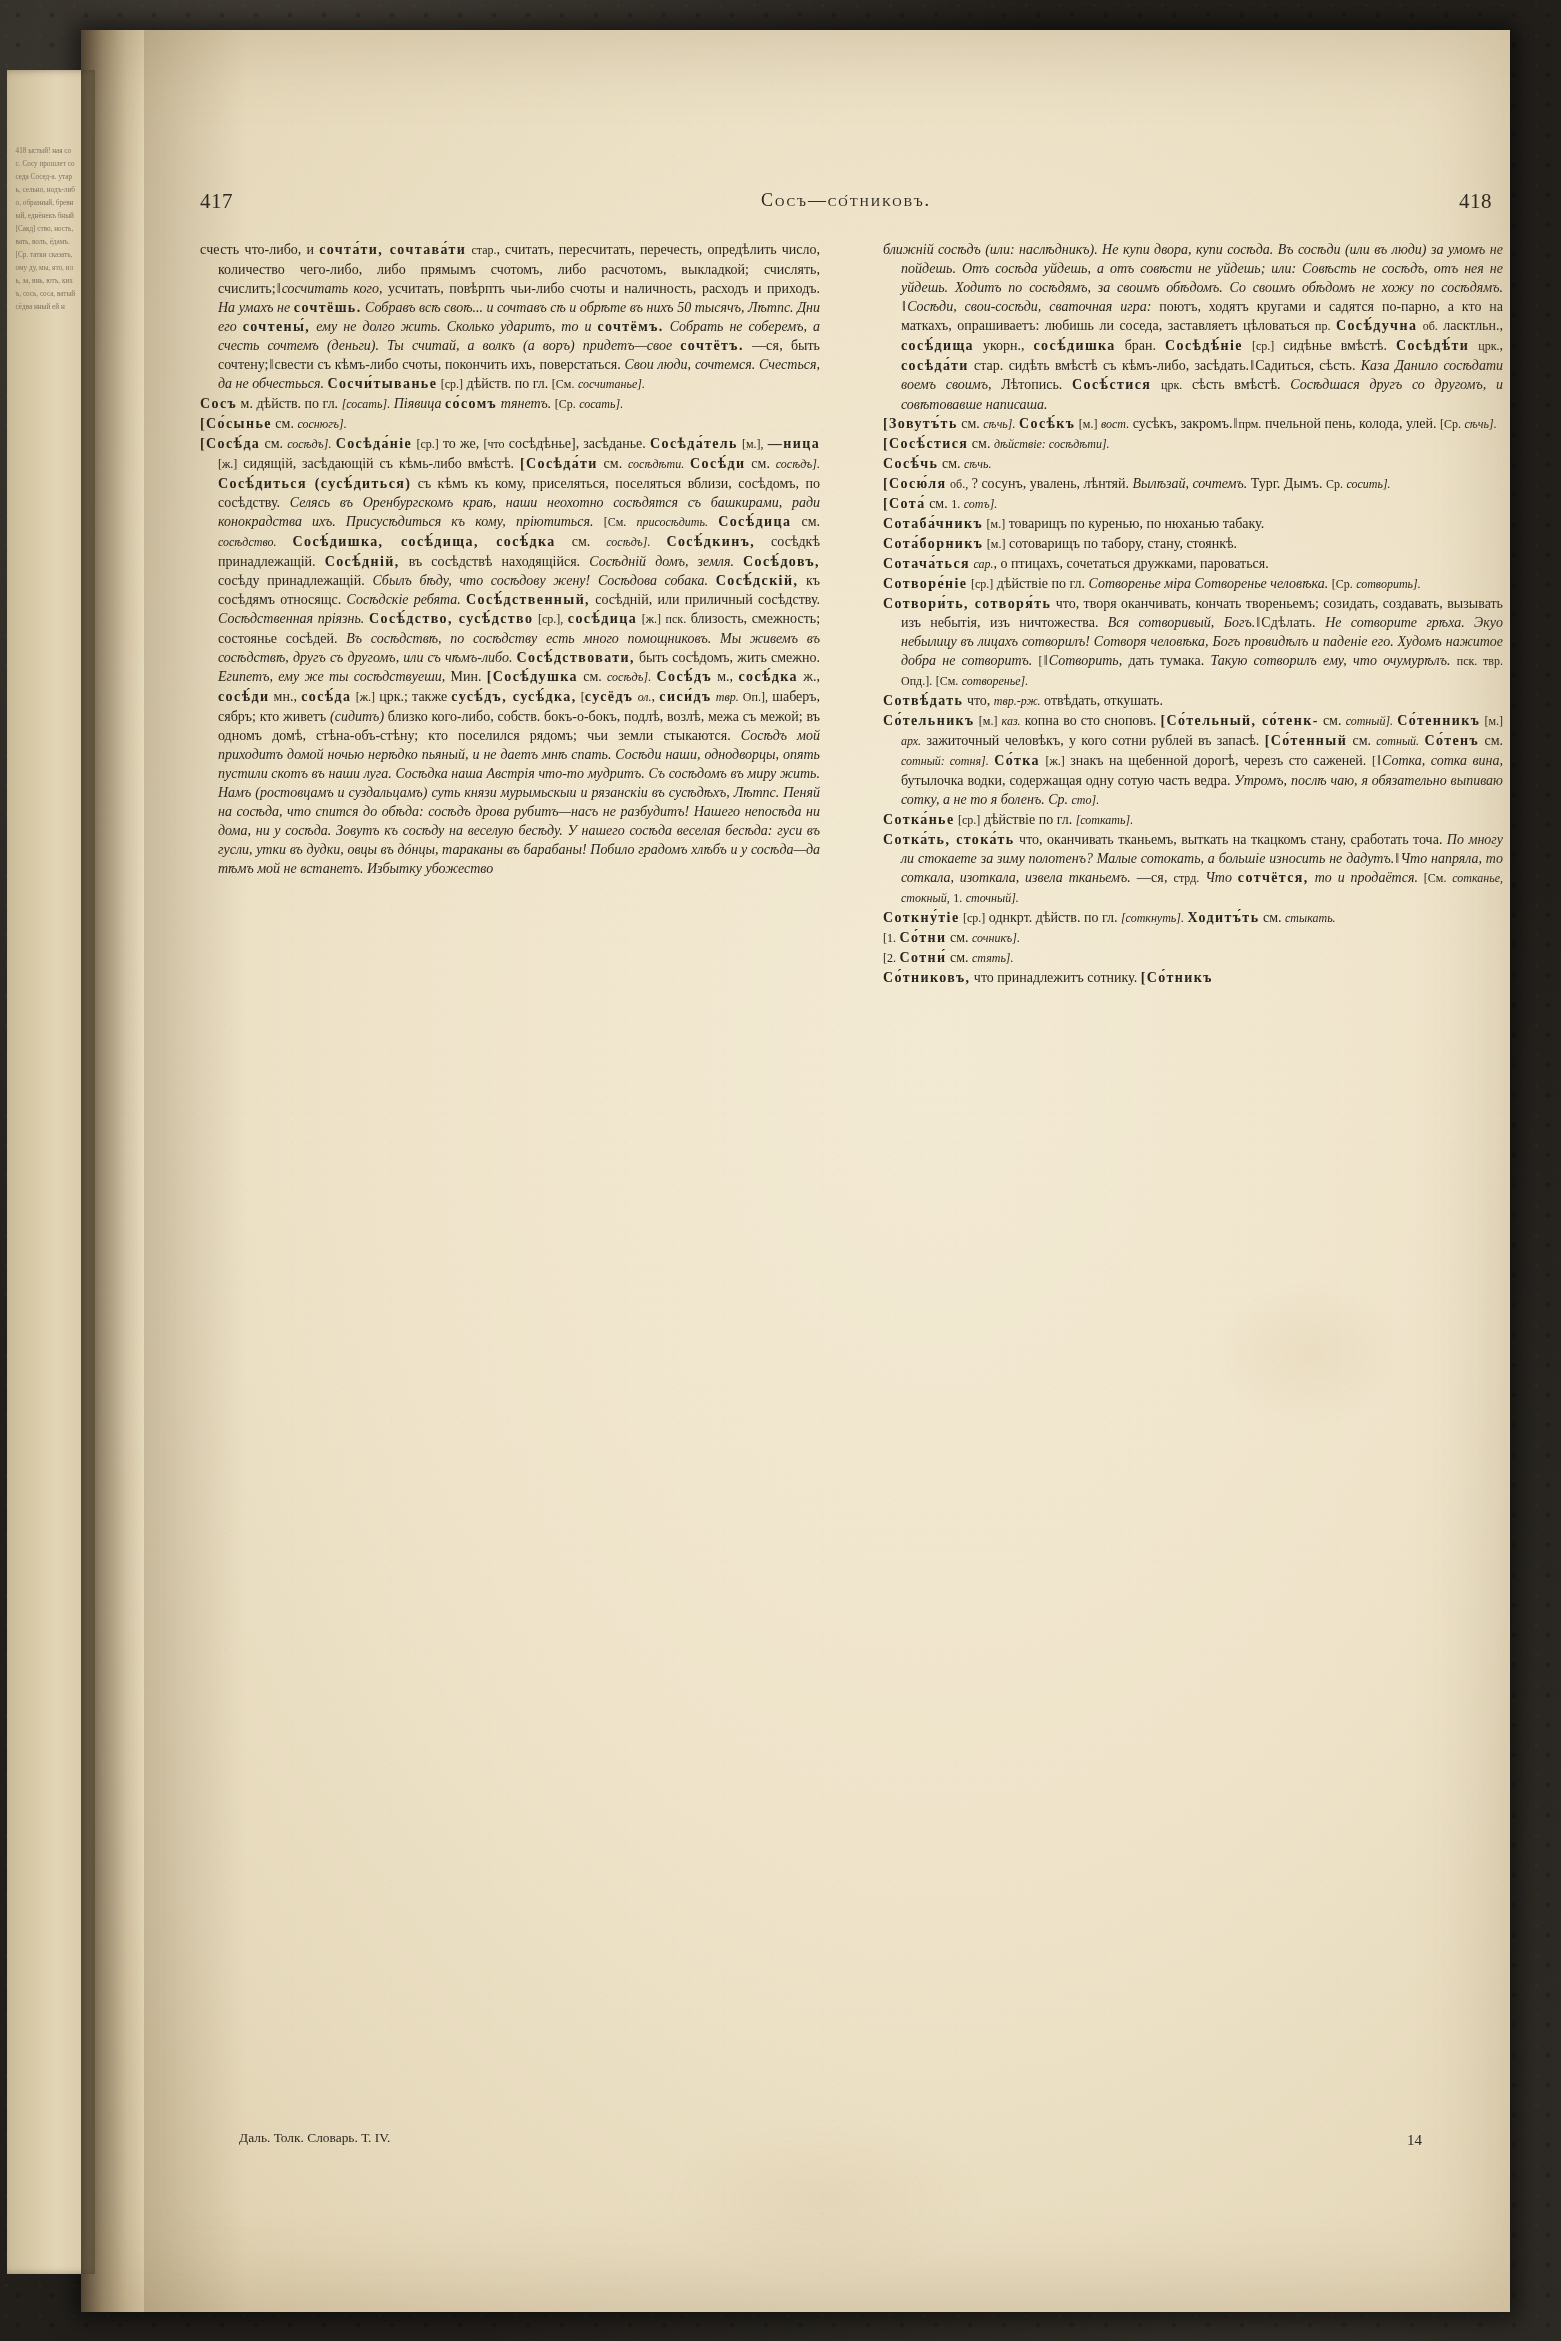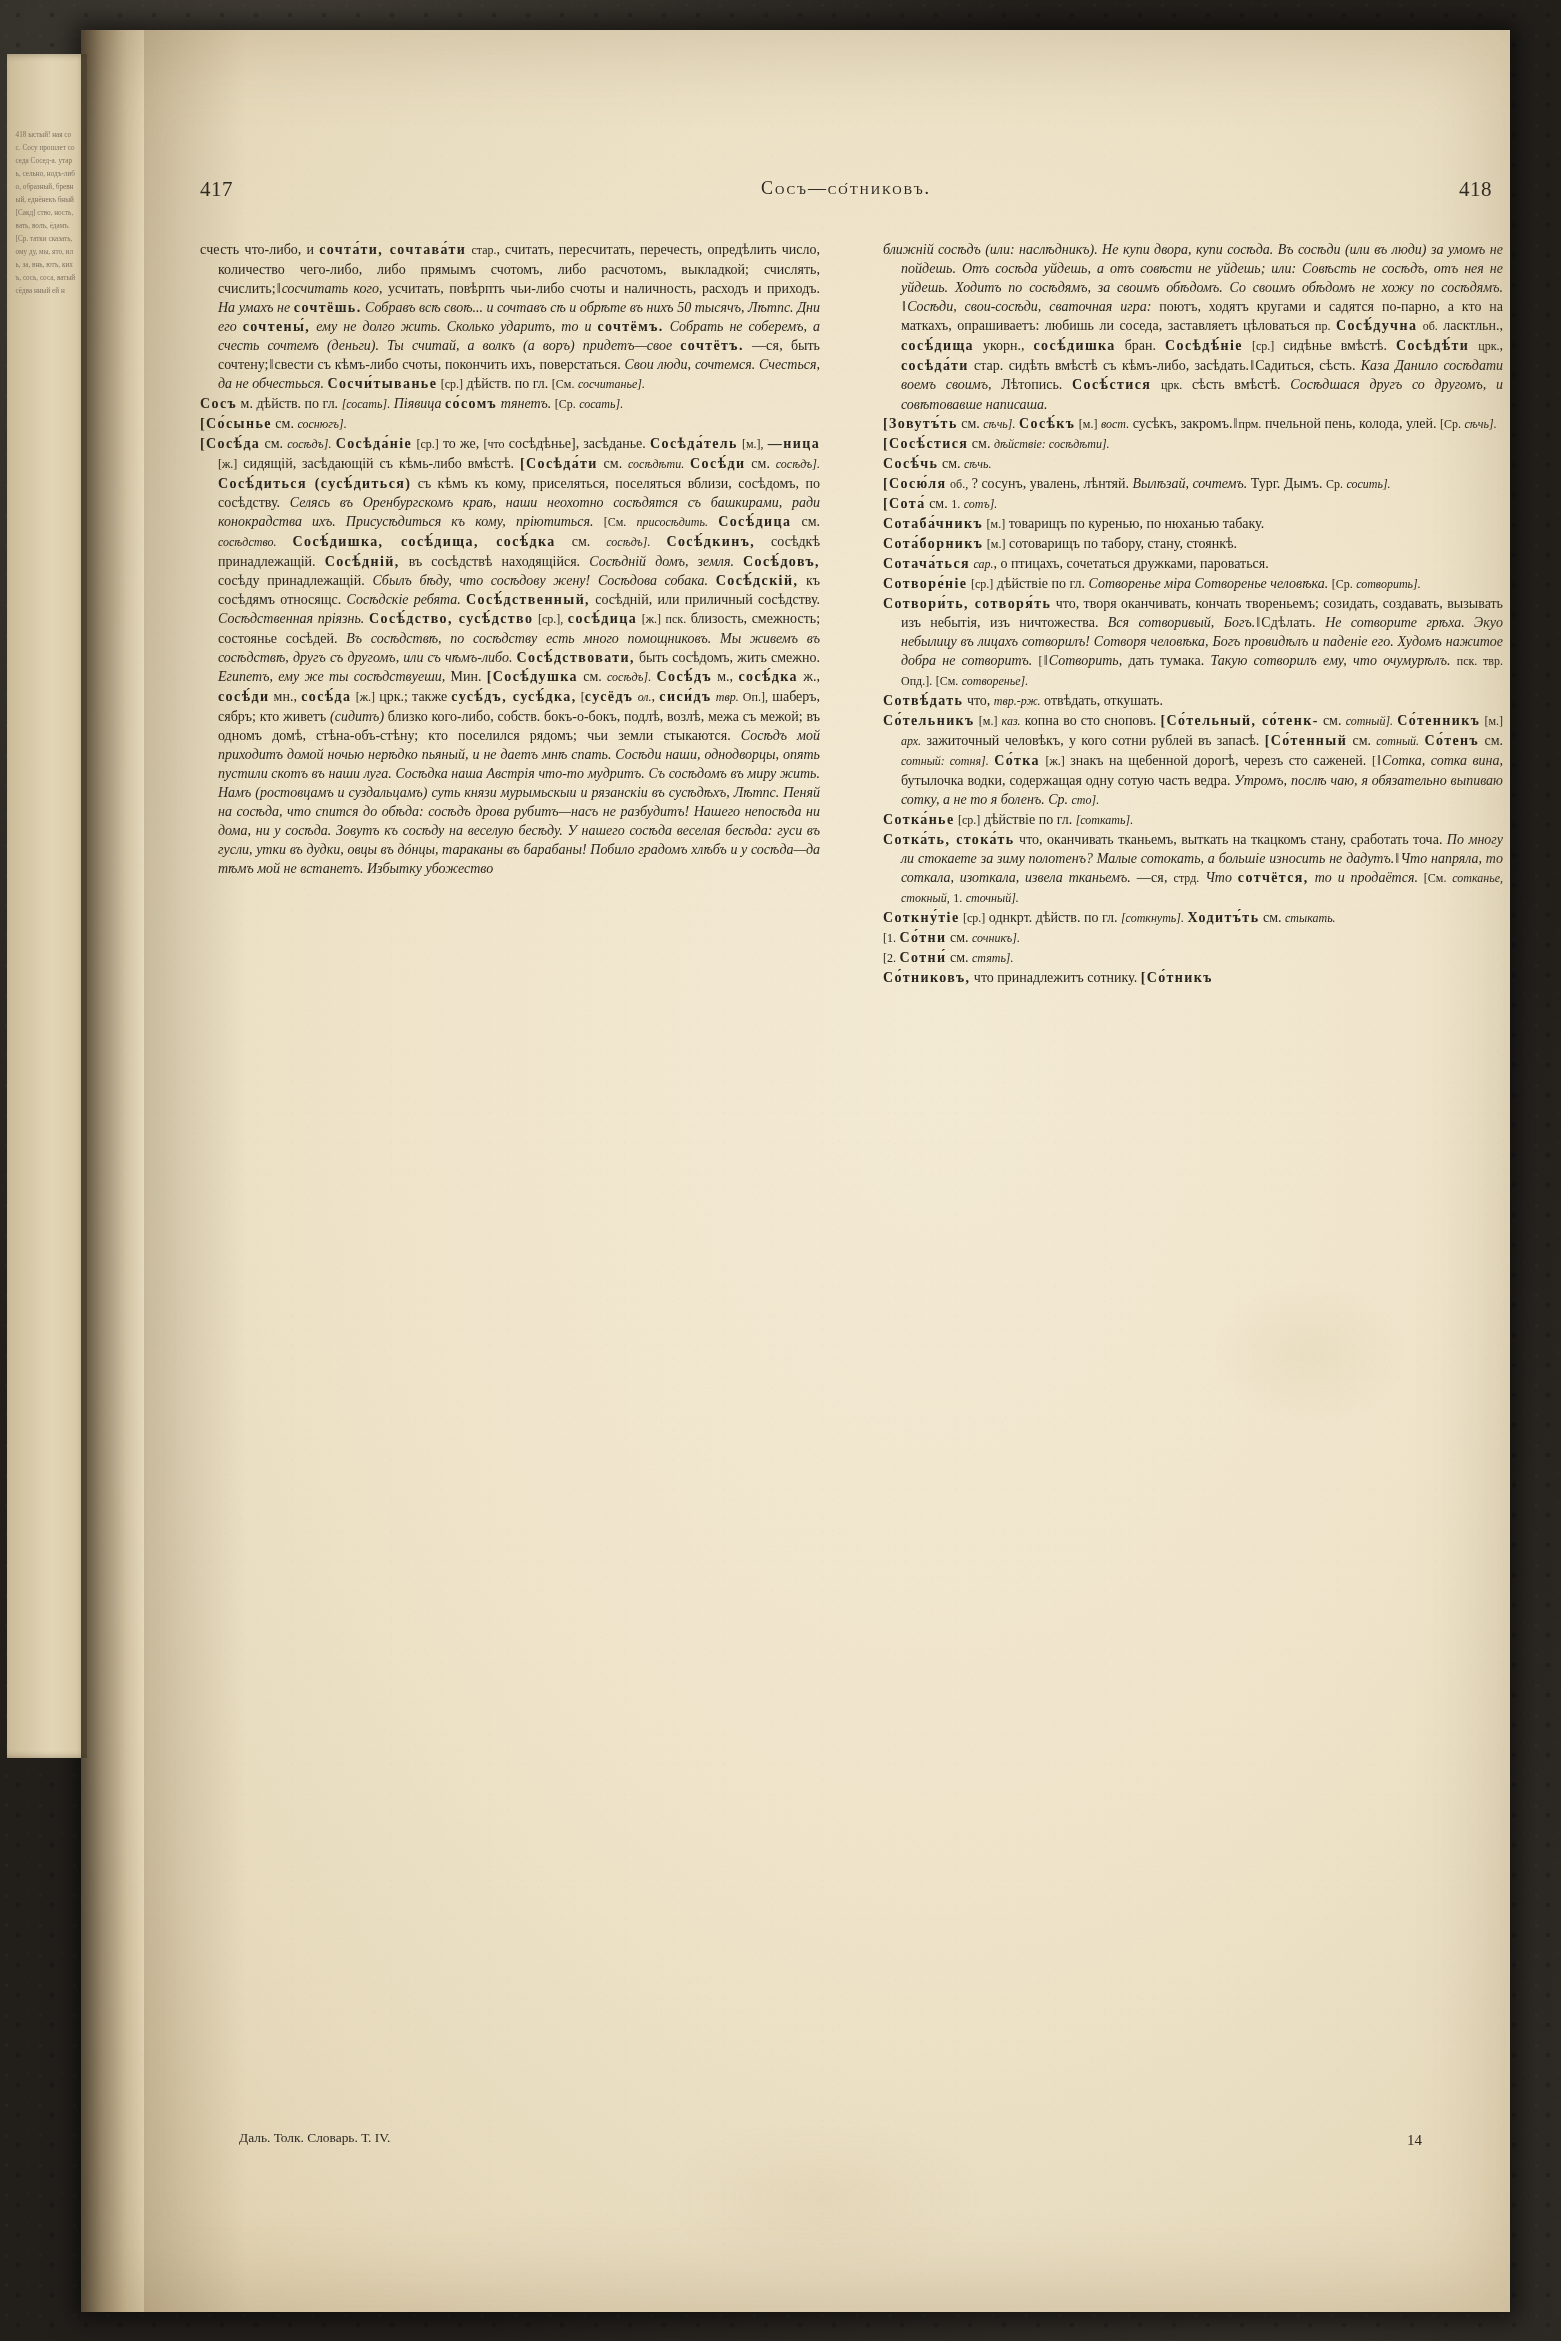--- a/index.html
+++ b/index.html
@@ -49,40 +49,41 @@
       radial-gradient(ellipse 139px 102px at 86% 58%,rgba(168,134,82,.26),transparent 70%),
       radial-gradient(ellipse 225px 113px at 52% 95%,rgba(158,126,78,.22),transparent 72%);
   }
 
   
   #gutter-shadow{
     position:absolute;left:0;top:0;width:63px;height:100%;
     background:linear-gradient(90deg,rgba(20,14,6,.72) 0%,rgba(60,44,22,.42) 34%,rgba(120,96,58,.16) 72%,rgba(0,0,0,0) 100%);
   }
   #prev-page-sliver{
-    position:absolute;left:-74px;top:24px;width:80px;height:1704px;
+    position:absolute;left:-74px;top:40px;width:80px;height:2204px;
     background:linear-gradient(90deg,#cbbb98 0%,#e2d5b6 55%,#d6c7a4 100%);
     box-shadow:inset -3.8px 0 7px rgba(40,28,12,.38);
     overflow:hidden;
+    padding-left:8px;
   }
   #prev-page-sliver .sliver-col{
     position:absolute;left:8.6px;top:75px;width:60px;
     font-size:7.2px;line-height:13px;color:#6c6152;
     font-family:"Liberation Serif",serif;
     word-break:break-all;opacity:.85;
   }
 
   
   #content{
     position:absolute;left:63px;top:0;right:0;bottom:0;
   }
 
   
   #head-row{
-    position:absolute;left:56px;top:147px;width:1292px;height:33px;text-decoration:underline;
+    position:absolute;left:56px;top:159px;width:1292px;height:33px;text-decoration:underline;
   }
   .folio{
     position:absolute;top:0;font-size:21px;color:#2b2720;letter-spacing:0.5px;
     font-family:"Liberation Serif",serif;
   }
   #folio-left{left:0;}
   #folio-right{right:0;}
   #running-head{
     position:absolute;left:0;right:0;top:1.1px;text-align:center;
     font-size:18px;letter-spacing:1.9px;color:#2b2720;

